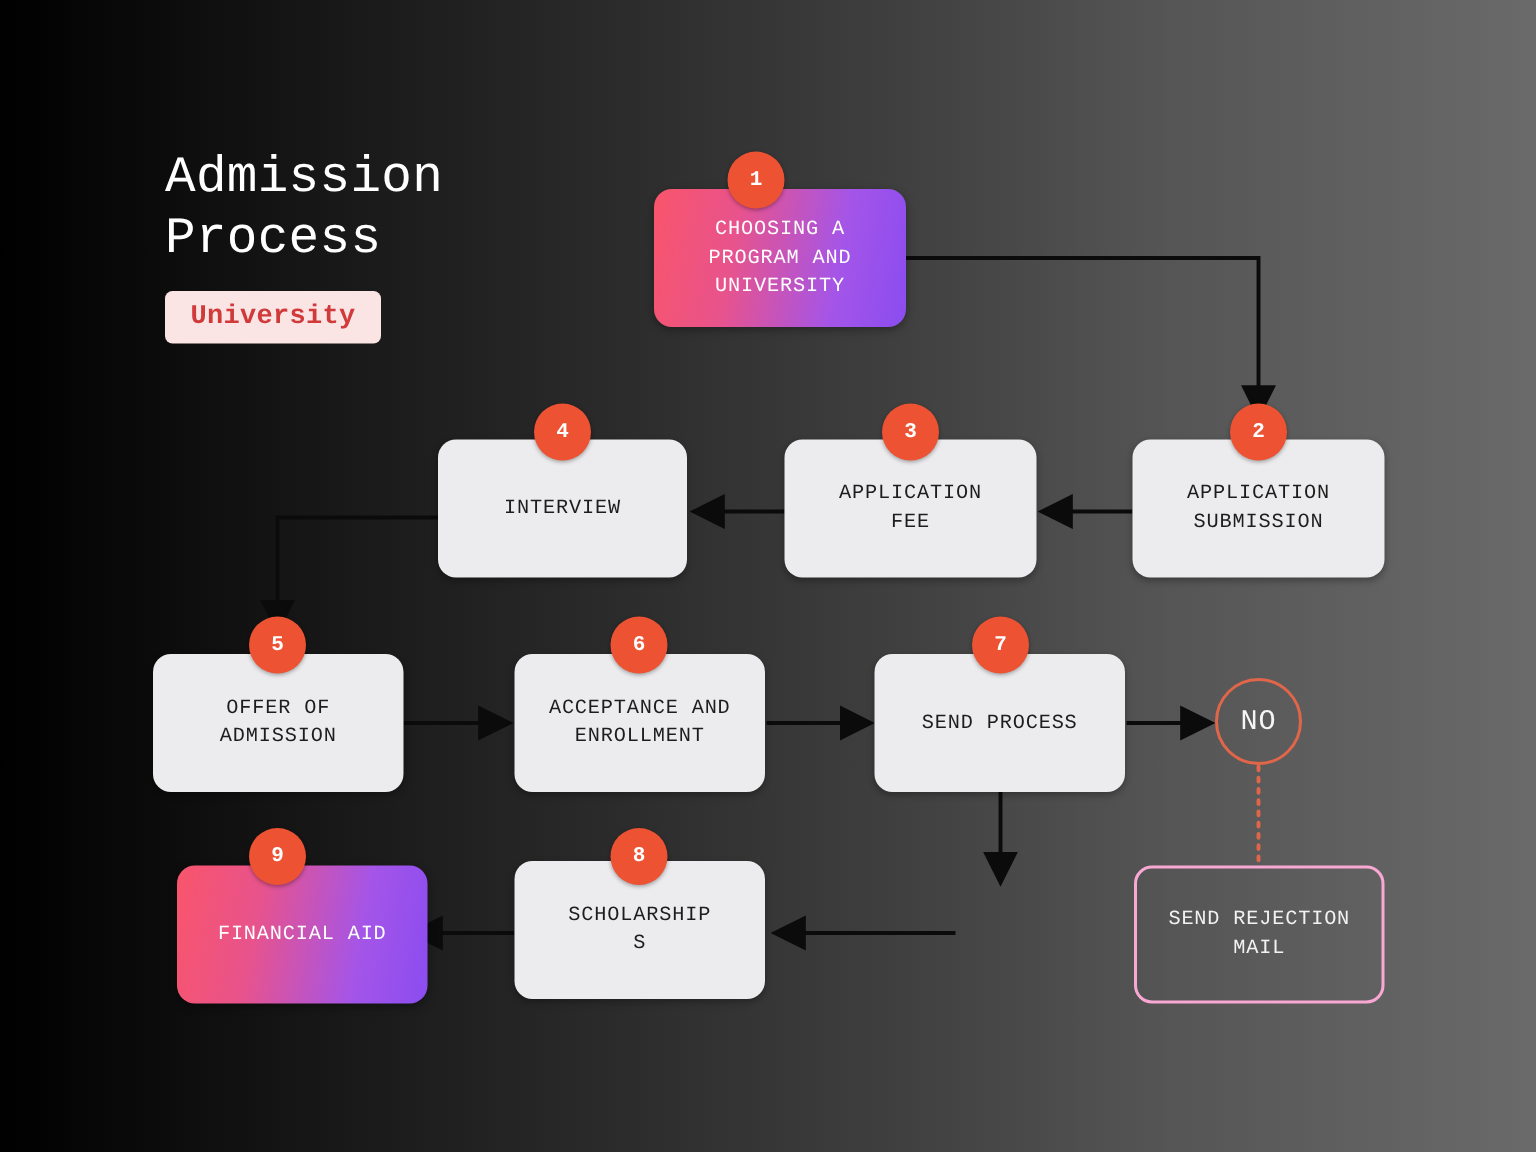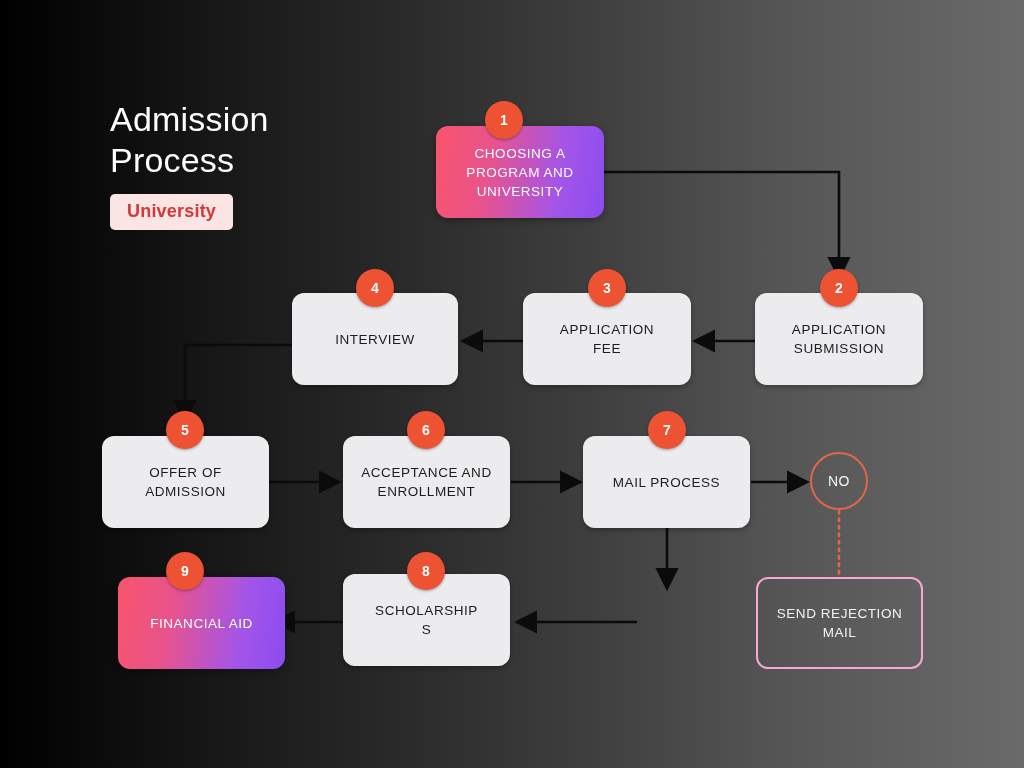--- a/index.html
+++ b/index.html
@@ -10,20 +10,21 @@
     width: 1024px;
     height: 768px;
     overflow: hidden;
     font-family: "Liberation Sans", sans-serif;
     background: linear-gradient(90deg, #000000 0%, #141414 18%, #2b2b2b 40%, #3f3f3f 58%, #555555 76%, #6a6a6a 100%);
   }
   #canvas {
     position: relative;
     width: 1024px;
     height: 578px;
+    font-family: Liberation Mono, monospace;
   }
 
   
   .title {
     position: absolute;
     left: 110px;
     top: 99px;
     width: 320px;
     color: #ffffff;
     font-size: 34px;
@@ -96,21 +97,21 @@
 
   
   .circle {
     position: absolute;
     width: 58px;
     height: 58px;
     border-radius: 50%;
     display: flex;
     align-items: center;
     justify-content: center;
-    font-size: 14px;
+    font-size: 19px;
     letter-spacing: 0.6px;
     box-sizing: border-box;
     text-align: right;
   }
   .circle.no {
     border: 2px solid #e0664a;
     color: #f5f5f5;
   }
   .circle.yes {
     border: 2px solid #2fb58b;
@@ -196,21 +197,21 @@
   </div>
   <div class="numbadge" style="left:166px; top:411px;">5</div>
 
   <div class="node gray" style="left:343px; top:436px; width:167px; height:92px;">
     <span class="txt">ACCEPTANCE AND
 ENROLLMENT</span>
   </div>
   <div class="numbadge" style="left:407px; top:411px;">6</div>
 
   <div class="node gray" style="left:583px; top:436px; width:167px; height:92px;">
-    <span class="txt">MAIL PROCESS</span>
+    <span class="txt">SEND PROCESS</span>
   </div>
   <div class="numbadge" style="left:648px; top:411px;">7</div>
 
   <div class="node gray" style="left:343px; top:574px; width:167px; height:92px;">
     <span class="txt">SCHOLARSHIP
 S</span>
   </div>
   <div class="numbadge" style="left:407px; top:552px;">8</div>
 
   <div class="node grad" style="left:102px; top:577px; width:167px; height:92px;">

